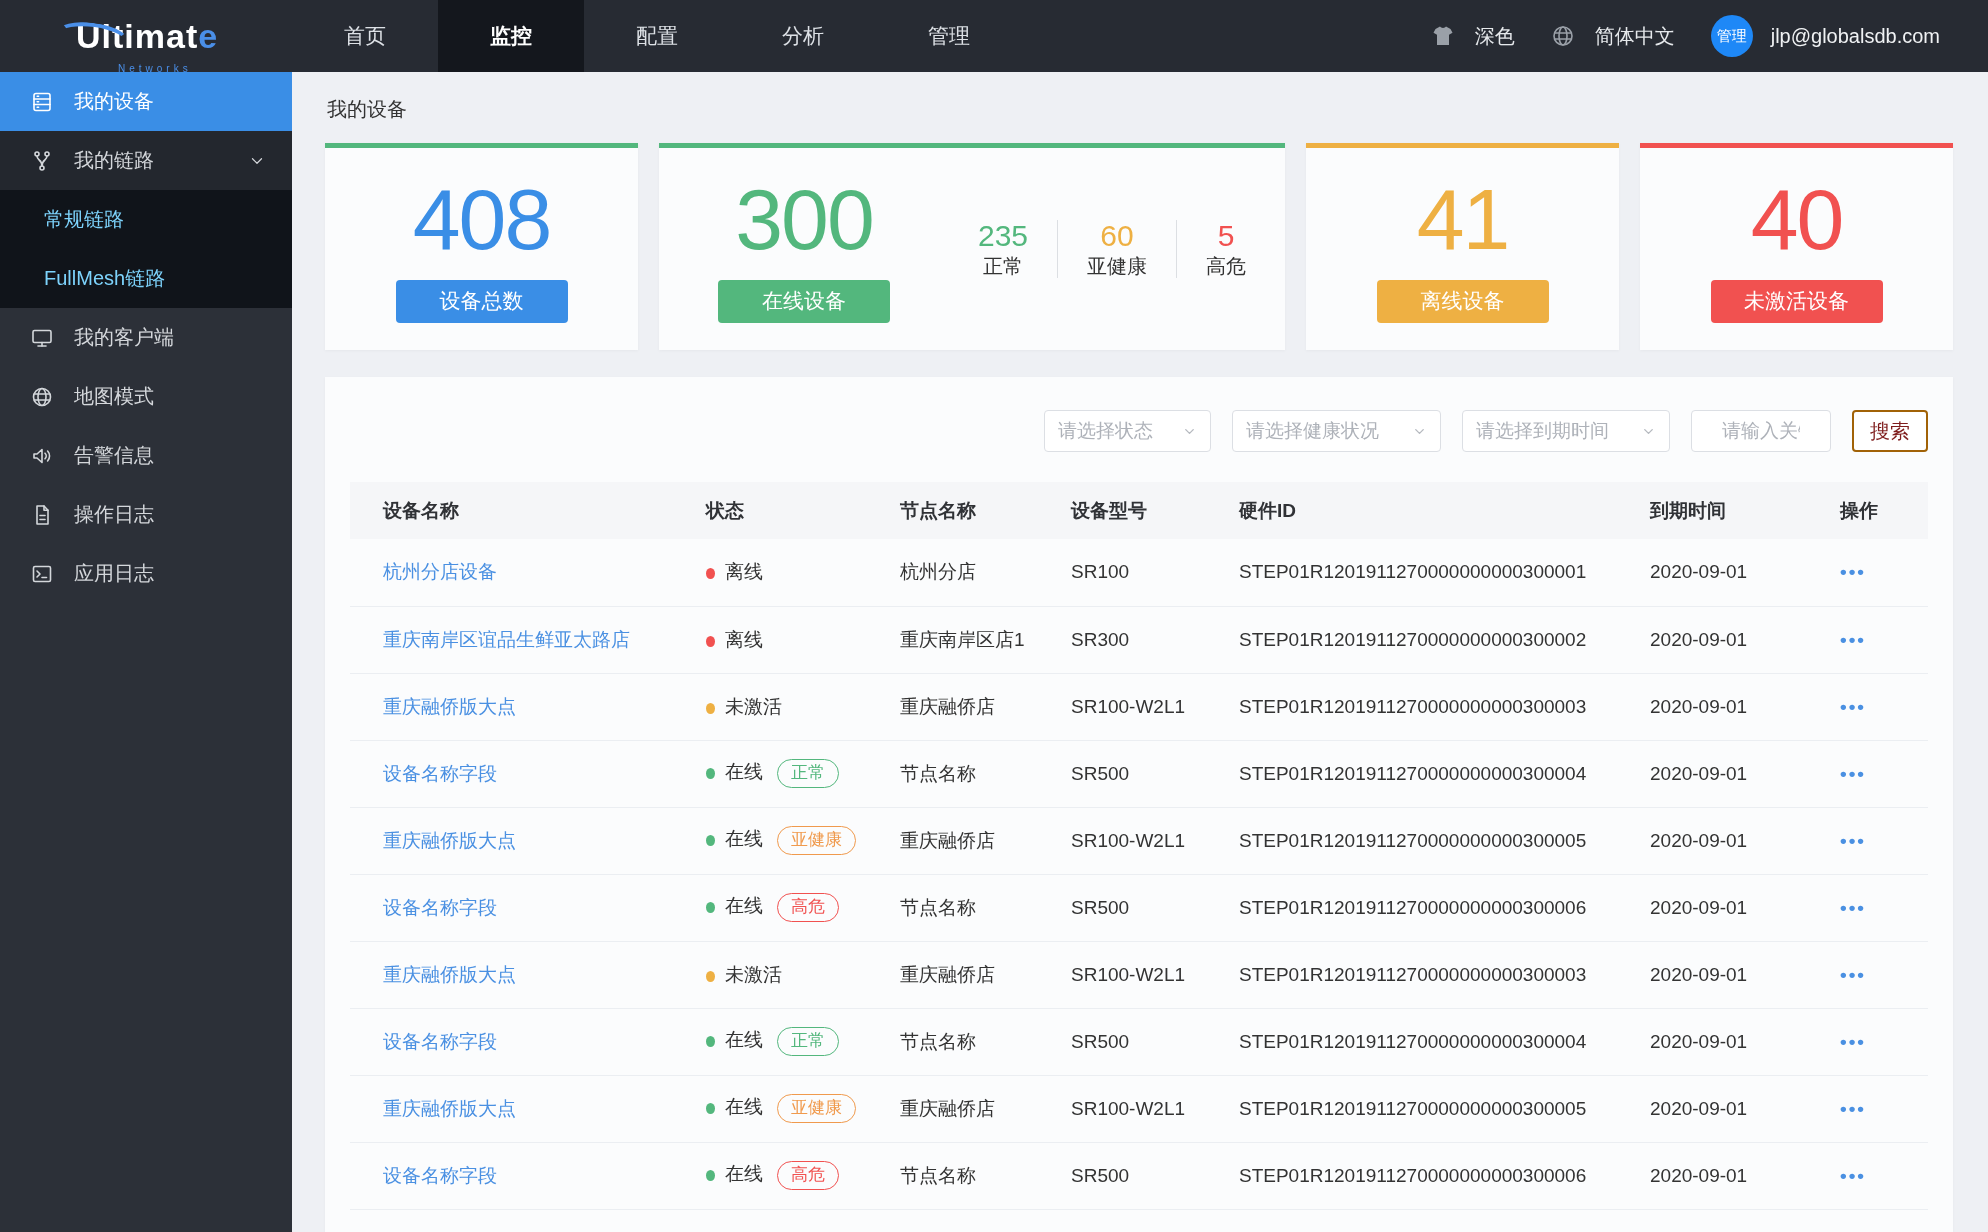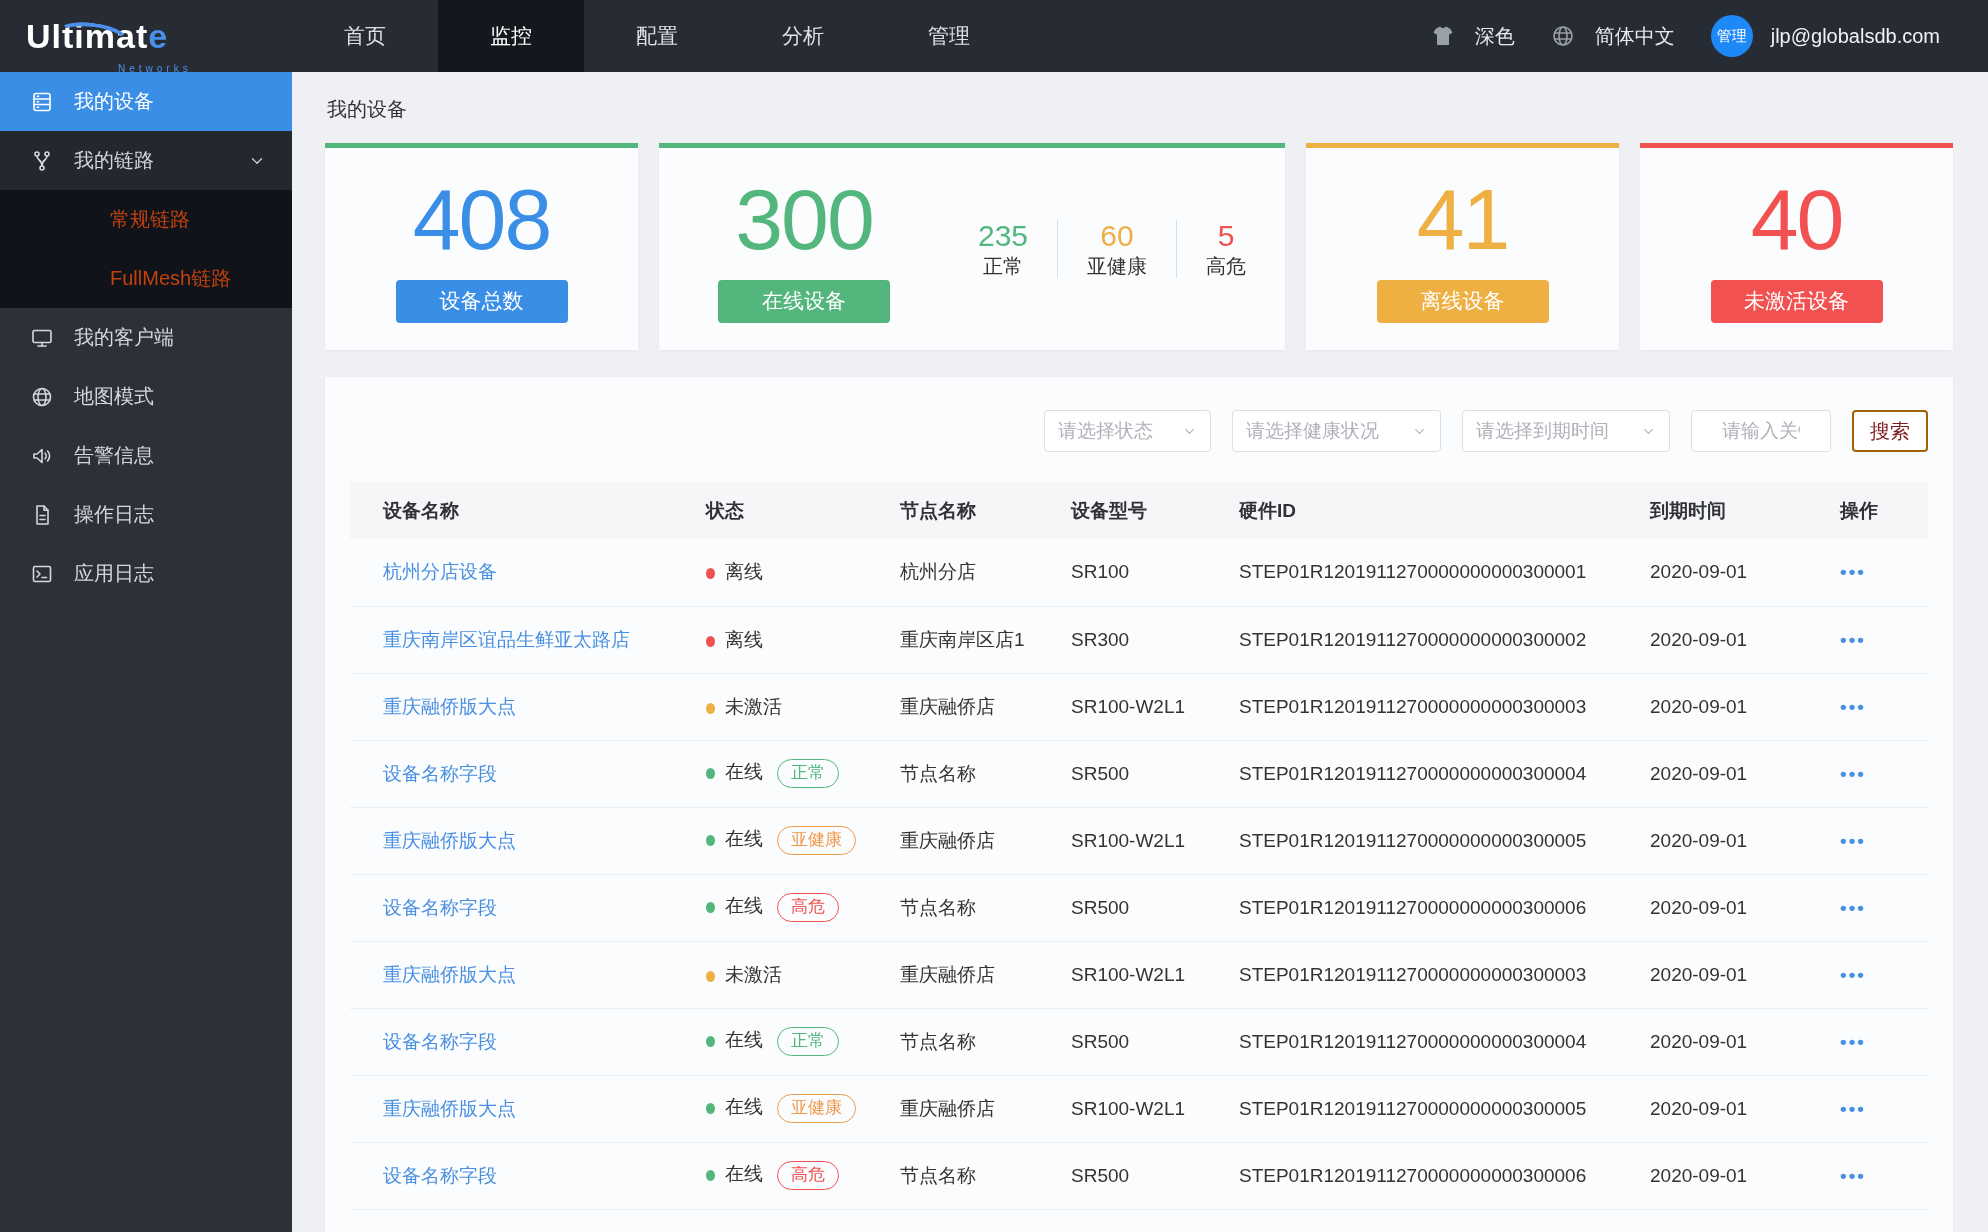--- a/index.html
+++ b/index.html
@@ -5,47 +5,47 @@
   :root{
     --blue:#3a8ee6; --green:#53b77d; --yellow:#eeb043; --red:#f15150;
     --orange:#f09a4d; --link:#4a90e2;
   }
   *{margin:0;padding:0;box-sizing:border-box;}
   html,body{width:1988px;height:1232px;overflow:hidden;}
   body{font-family:"Liberation Sans","DejaVu Sans",sans-serif;background:#eef0f4;color:#333;}
 
   
   .topbar{height:72px;background:#272b33;display:flex;align-items:center;}
-  .logo{width:292px;padding-left:26px;position:relative;}
+  .logo{width:292px;padding-left:76px;position:relative;}
   .logo-text{font-size:34px;font-weight:bold;color:#fff;letter-spacing:1px;}
   .logo-text .accent{color:#4a8fe8;}
   .logo-arc{position:absolute;left:56px;top:6px;width:74px;height:30px;border:4px solid transparent;
     border-top:4px solid #4a8fe8;border-radius:50%;transform:rotate(8deg);}
   .logo-sub{position:absolute;left:118px;top:46px;font-size:10px;letter-spacing:4px;color:#4a8fe8;}
   .topnav{display:flex;height:100%;}
   .nav-item{width:146px;height:100%;display:flex;align-items:center;justify-content:center;
     font-size:21px;color:#dde1e6;cursor:pointer;}
-  .nav-item.active{background:#14171d;color:#fff;font-weight:normal;}
+  .nav-item.active{background:#14171d;color:#fff;font-weight:bold;}
   .topbar-right{margin-left:auto;display:flex;align-items:center;gap:36px;padding-right:48px;}
   .tb-group{display:flex;align-items:center;gap:20px;color:#e6e9ec;font-size:20px;cursor:pointer;}
   .avatar{width:42px;height:42px;border-radius:50%;background:#1e88f7;color:#fff;font-size:15px;
     display:flex;align-items:center;justify-content:center;cursor:pointer;}
   .email{color:#f0f2f4;font-size:20px;margin-left:-18px;}
 
   
   .layout{display:flex;height:1160px;}
   .sidebar{width:292px;background:#2c3038;flex:none;}
   .side-item{height:59px;display:flex;align-items:center;gap:20px;padding:0 26px 0 30px;
     font-size:20px;color:#d4d7db;cursor:pointer;}
   .side-item.active{background:var(--blue);color:#fff;}
   .side-item.parent{background:#23272e;}
   .side-item .chev{margin-left:auto;}
   .submenu{background:#10141a;}
-  .sub-item{height:59px;display:flex;align-items:center;padding-left:110px;font-size:20px;
-    color:#c2410c;cursor:pointer;}
+  .sub-item{height:59px;display:flex;align-items:center;padding-left:44px;font-size:20px;
+    color:#7dd3fc;cursor:pointer;}
   .icon{width:24px;height:24px;flex:none;display:inline-flex;}
   .icon svg{width:100%;height:100%;stroke:currentColor;fill:none;stroke-width:1.6;
     stroke-linecap:round;stroke-linejoin:round;}
 
   .main{flex:1;padding:0 35px 0 33px;overflow:hidden;}
   .page-title{padding:24px 2px 20px;font-size:20px;color:#333;}
 
   
   .cards{display:flex;gap:21px;}
   .card{flex:1;height:207px;background:#fbfcfd;border-top:5px solid var(--green);

